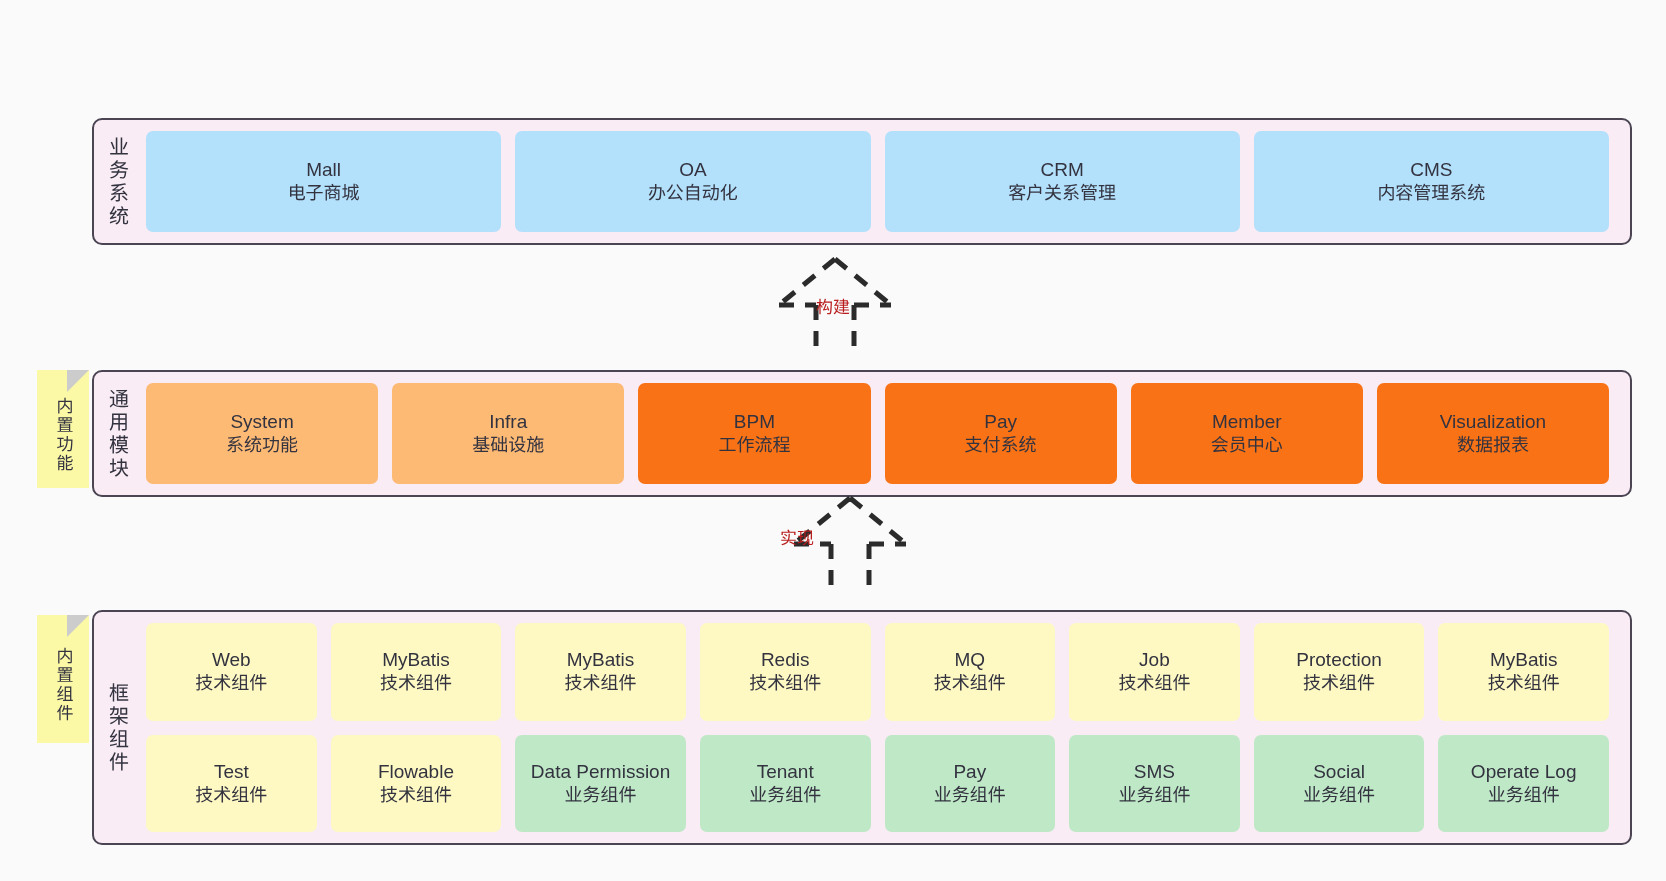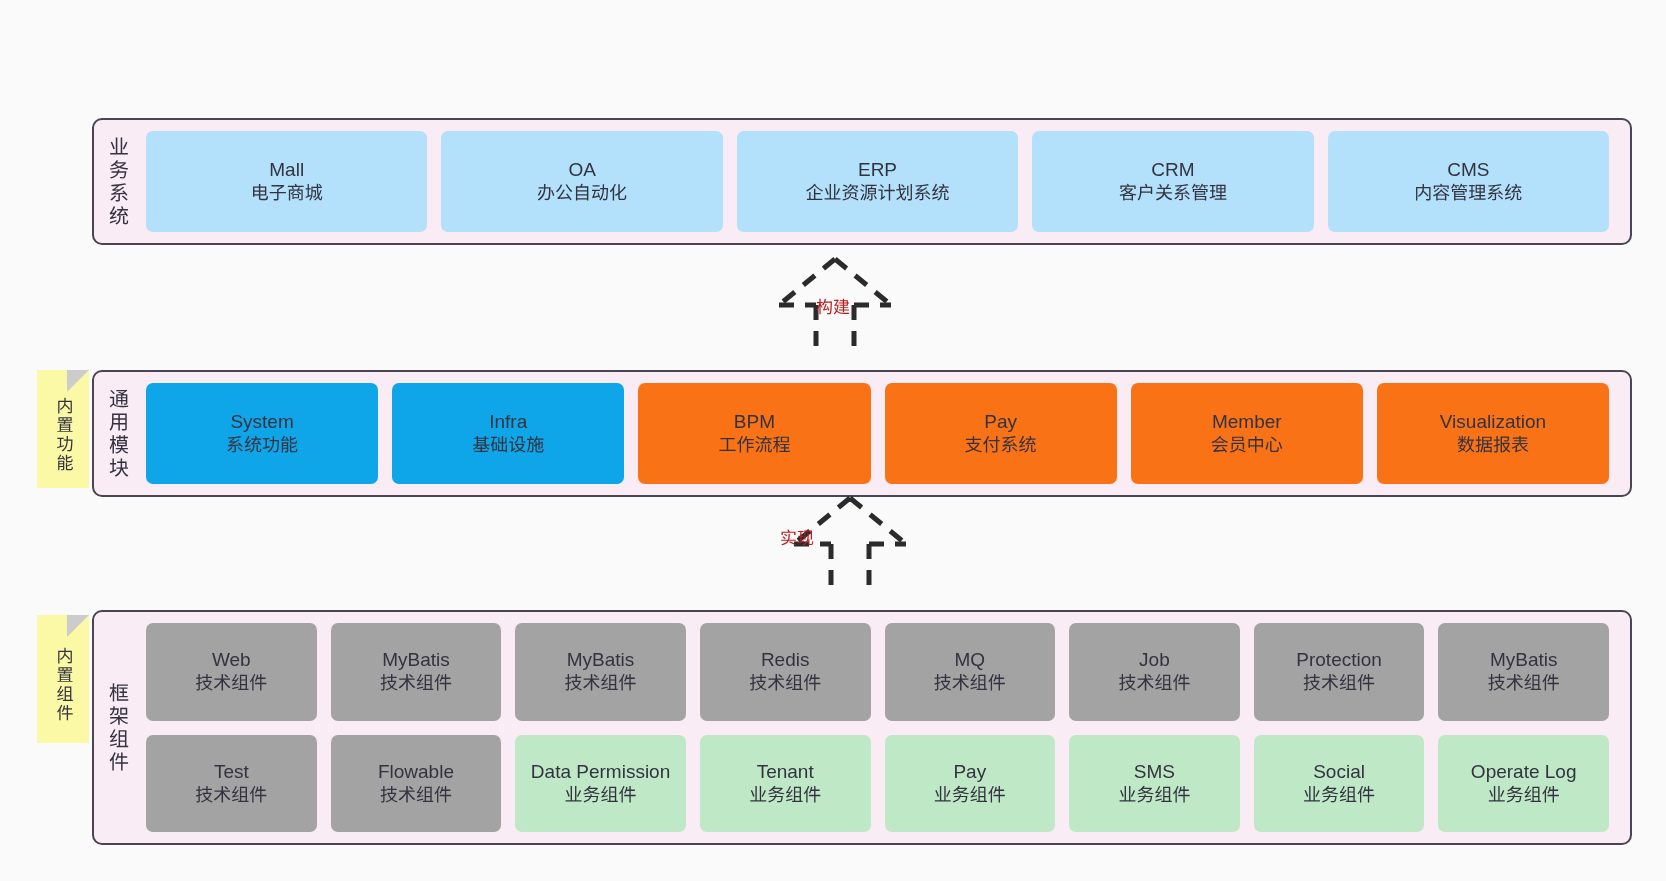--- a/index.html
+++ b/index.html
@@ -84,23 +84,23 @@
     white-space: nowrap;
   }
   .node .en.wrap { white-space: normal; }
   .node .cn {
     font-size: 18px;
     white-space: nowrap;
   }
 
   
   .c-blue       { background: #b3e0fb; }
-  .c-red        { background: #0ea5e9; }
+  .c-red        { background: #fdba74; }
   .c-pink       { background: #f97316; }
-  .c-green      { background: #a3a3a3; }
+  .c-green      { background: #fef9c3; }
   .c-greenlight { background: #bfe8c6; }
 
   
   .note {
     position: absolute;
     width: 52px;
     background: #fbf8a6;
     box-sizing: border-box;
     display: flex;
     align-items: center;
@@ -158,24 +158,20 @@
       <div class="row" id="row-business">
           <div class="node c-blue">
             <div class="en">Mall</div>
             <div class="cn">电子商城</div>
           </div>
           <div class="node c-blue">
             <div class="en">OA</div>
             <div class="cn">办公自动化</div>
           </div>
           <div class="node c-blue">
-            <div class="en">ERP</div>
-            <div class="cn">企业资源计划系统</div>
-          </div>
-          <div class="node c-blue">
             <div class="en">CRM</div>
             <div class="cn">客户关系管理</div>
           </div>
           <div class="node c-blue">
             <div class="en">CMS</div>
             <div class="cn">内容管理系统</div>
           </div>
         </div>
     </div>
   </div>

